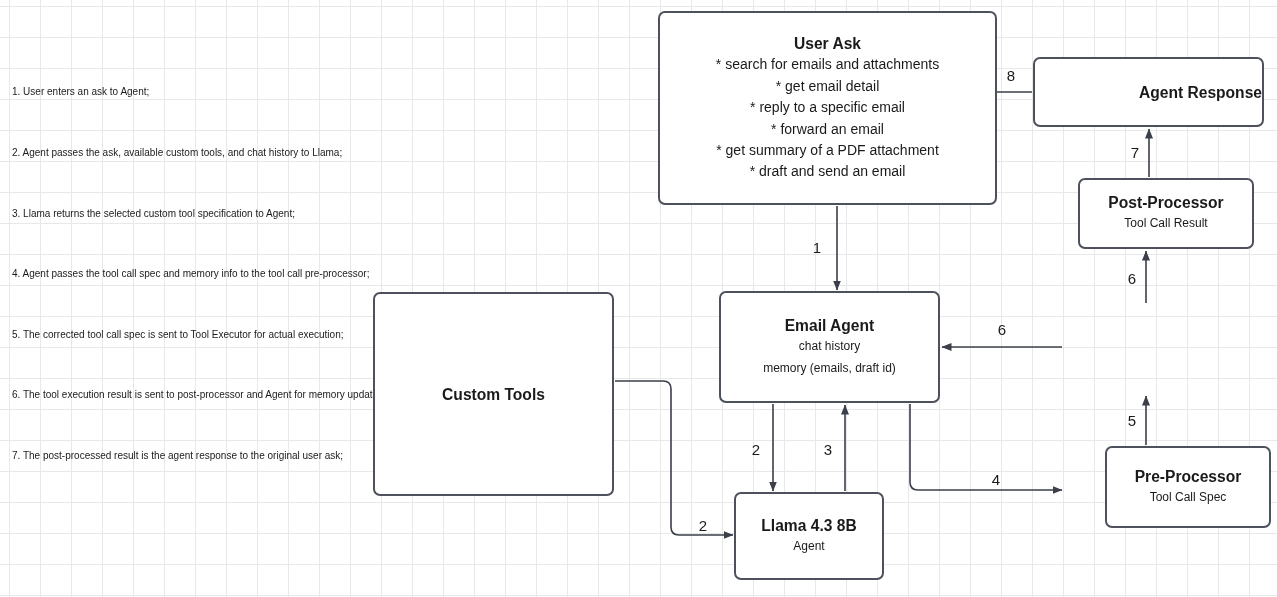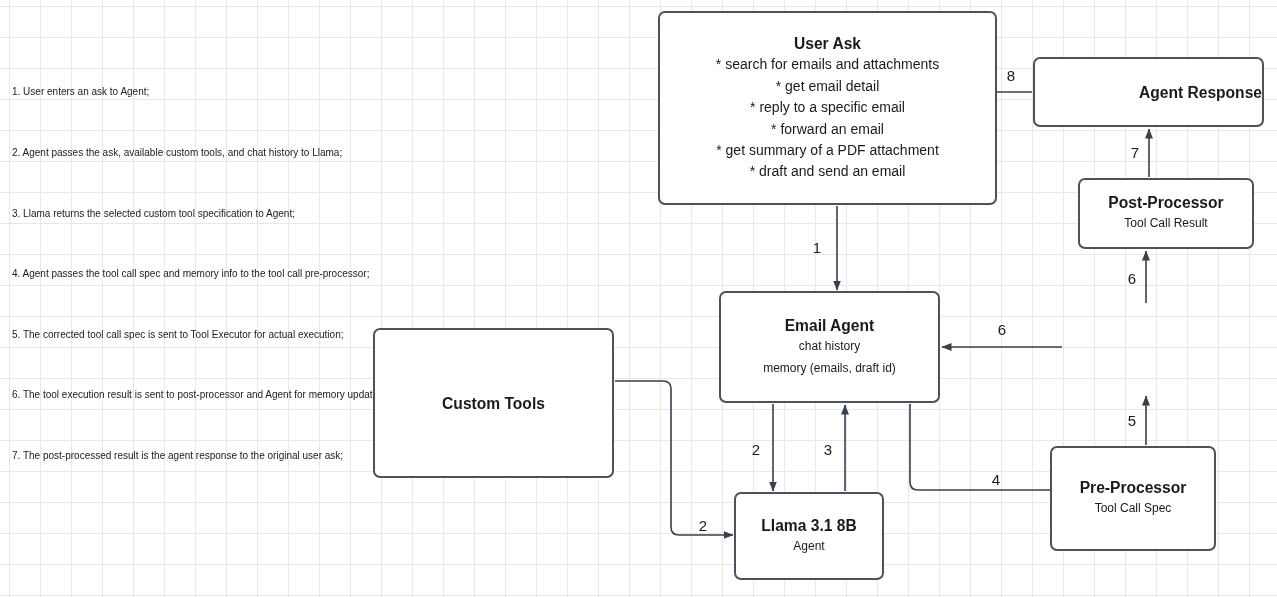--- a/index.html
+++ b/index.html
@@ -75,24 +75,24 @@
     position: absolute;
     font-size: 15px;
     color: #1a1a1a;
     line-height: 15px;
     text-align: center;
   }
   
   #node-user-ask      { left: 658px;  top: 11px;  width: 339px; height: 194px; }
   #node-agent-response{ left: 1033px; top: 57px;  width: 231px; height: 70px; align-items: flex-end;  }
   #node-post-processor{ left: 1063px; top: 178px; width: 176px; height: 71px; margin-left: 15px;  }
-  #node-custom-tools  { left: 373px;  top: 292px; width: 241px; height: 150px; margin-top: 36px; }
+  #node-custom-tools  { left: 373px;  top: 292px; width: 241px; height: 204px; }
   #node-email-agent   { left: 719px;  top: 291px; width: 221px; height: 112px; }
   #node-tool-executor { left: 1063px; top: 304px; width: 166px; height: 90px;  }
-  #node-pre-processor { left: 1050px; top: 446px; width: 166px; height: 105px;  }
+  #node-pre-processor { left: 1105px; top: 446px; width: 166px; height: 82px;  }
   #node-llama         { left: 734px;  top: 492px; width: 150px; height: 88px;  }
 </style>
 </head>
 <body>
 
 <div id="canvas">
 
   <svg id="edges" viewBox="0 0 1277 597" width="1277" height="597" xmlns="http://www.w3.org/2000/svg">
     <defs>
       <marker id="arrowhead" markerWidth="10" markerHeight="8" refX="9.5" refY="4" orient="auto" markerUnits="userSpaceOnUse">
@@ -173,17 +173,17 @@
 memory (emails, draft id)</div>
   </div>
 
 
   <div class="node" id="node-pre-processor">
     <div class="title">Pre-Processor</div>
     <div class="sub">Tool Call Spec</div>
   </div>
 
   <div class="node" id="node-llama">
-    <div class="title">Llama 3.1 8B</div>
+    <div class="title">Llama 4.3 8B</div>
     <div class="sub">Agent</div>
   </div>
 
 </div>
 
 </body></html>

